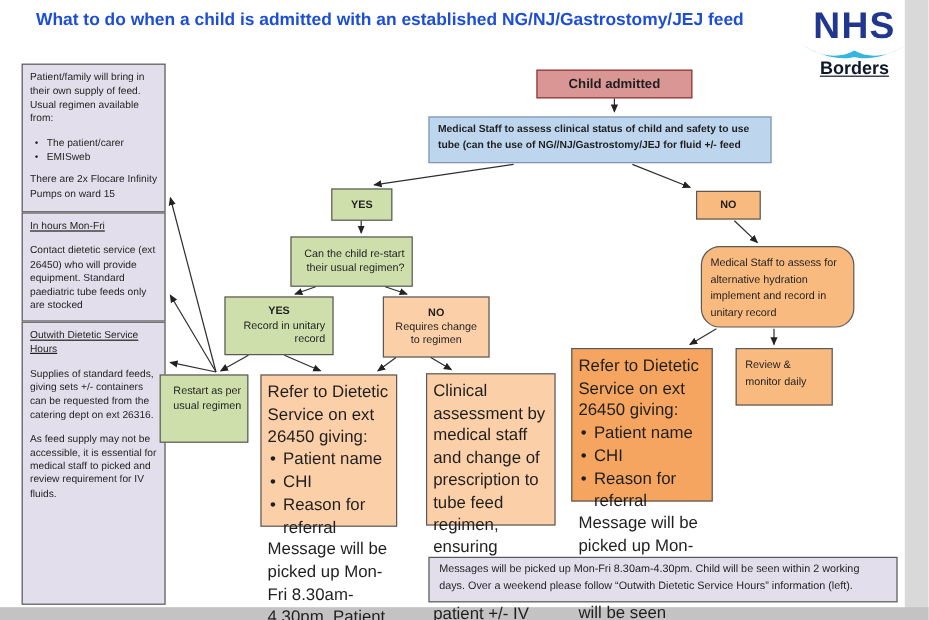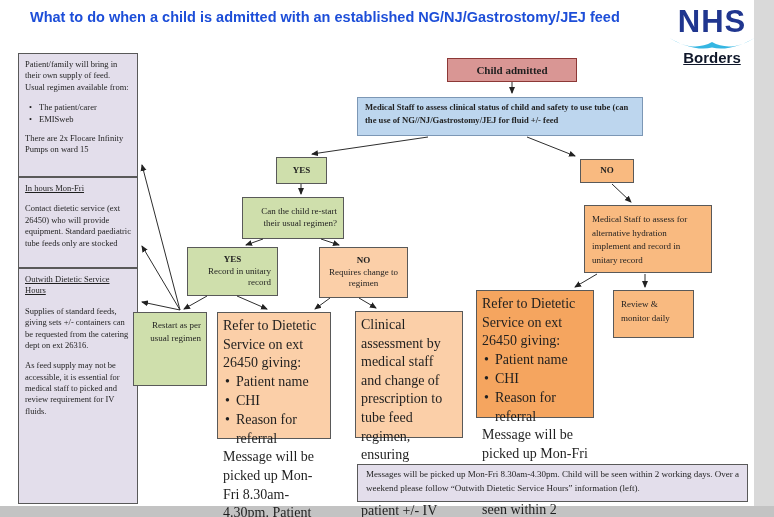--- a/index.html
+++ b/index.html
@@ -12,21 +12,21 @@
   .title{
     position:absolute; left:30px; top:9px; width:630px;
     font-size:14.5px; font-weight:bold; color:#1d4ed8;
   }
   
   .logo{position:absolute; left:662px; top:6px; width:100px; text-align:center;}
   .logo .nhs{font-size:31px; font-weight:bold; color:#20368F; letter-spacing:1px; line-height:1; font-style:normal;}
   .logo .wave{display:block; margin:0 auto; margin-top:-2px;}
   .logo .org{font-size:15px; font-weight:bold; color:#0f172a; margin-top:-2px;text-decoration:underline;}
 
-  .box{position:absolute; box-sizing:border-box; border:1.2px solid #595959;font-family:Liberation Serif, serif;}
+  .box{position:absolute; box-sizing:border-box; border:1.2px solid #595959;}
   .center{display:flex; flex-direction:column; align-items:center; justify-content:center; text-align:center;}
   .pad{padding:4px 6px;}
   .green{background:#CFDFAC;text-align:right;}
   .orange-light{background:#FBCFA8;}
   .orange-mid{background:#F9BA80;}
   .orange-strong{background:#F5A55F;}
   .blue{background:#BDD6EE; border-color:#7c97b5;}
   .pink{background:#D99694; border-color:#8C3836;}
   .lavender{background:#E3DEEB;}
   .bold{font-weight:bold;}
@@ -115,21 +115,21 @@
   <div class="box green center node-sm pad" style="left:187px; top:247px; width:91px; height:49px;">
     <span class="bold">YES</span>
     <span>Record in unitary record</span>
   </div>
 
   <div class="box orange-light center node-sm pad" style="left:319px; top:247px; width:89px; height:51px;">
     <span class="bold">NO</span>
     <span>Requires change to regimen</span>
   </div>
 
-  <div class="box green node-sm" style="left:133px; top:312px; width:74px; height:74px; padding:6px 5px; line-height:1.4;">
+  <div class="box green node-sm" style="left:133px; top:312px; width:74px; height:57px; padding:6px 5px; line-height:1.4;">
     <span>Restart as per usual regimen</span>
   </div>
 
   <div class="box orange-light node-body" style="left:217px; top:312px; width:114px; height:127px;">
     <p>Refer to Dietetic Service on ext 26450 giving:</p>
     <ul class="blts">
       <li>
           <span class="dot">•</span>
           <span>Patient name</span>
         </li>
@@ -143,21 +143,21 @@
         </li>
     </ul>
     <p>Message will be picked up Mon-Fri 8.30am-4.30pm. Patient will be seen within 2 working days.</p>
   </div>
 
   <div class="box orange-light node-body" style="left:355px; top:311px; width:108px; height:127px;">
     <p>Clinical assessment by medical staff and change of prescription to tube feed regimen, ensuring adequate hydration for patient +/- IV fluids</p>
     <p>Record in unitary record.</p>
   </div>
 
-  <div class="box orange-mid node-sm" style="left:584px; top:205px; width:128px; height:68px; padding:7px 7px; line-height:1.5;">
+  <div class="box orange-mid node-sm" style="left:584px; top:205px; width:128px; height:68px; padding:7px 7px; line-height:1.5;border-radius:16px;">
     <span>Medical Staff to assess for alternative hydration implement and record in unitary record</span>
   </div>
 
   <div class="box orange-strong node-body" style="left:476px; top:290px; width:118px; height:128px;">
     <p>Refer to Dietetic Service on ext 26450 giving:</p>
     <ul class="blts">
       <li>
           <span class="dot">•</span>
           <span>Patient name</span>
         </li>

